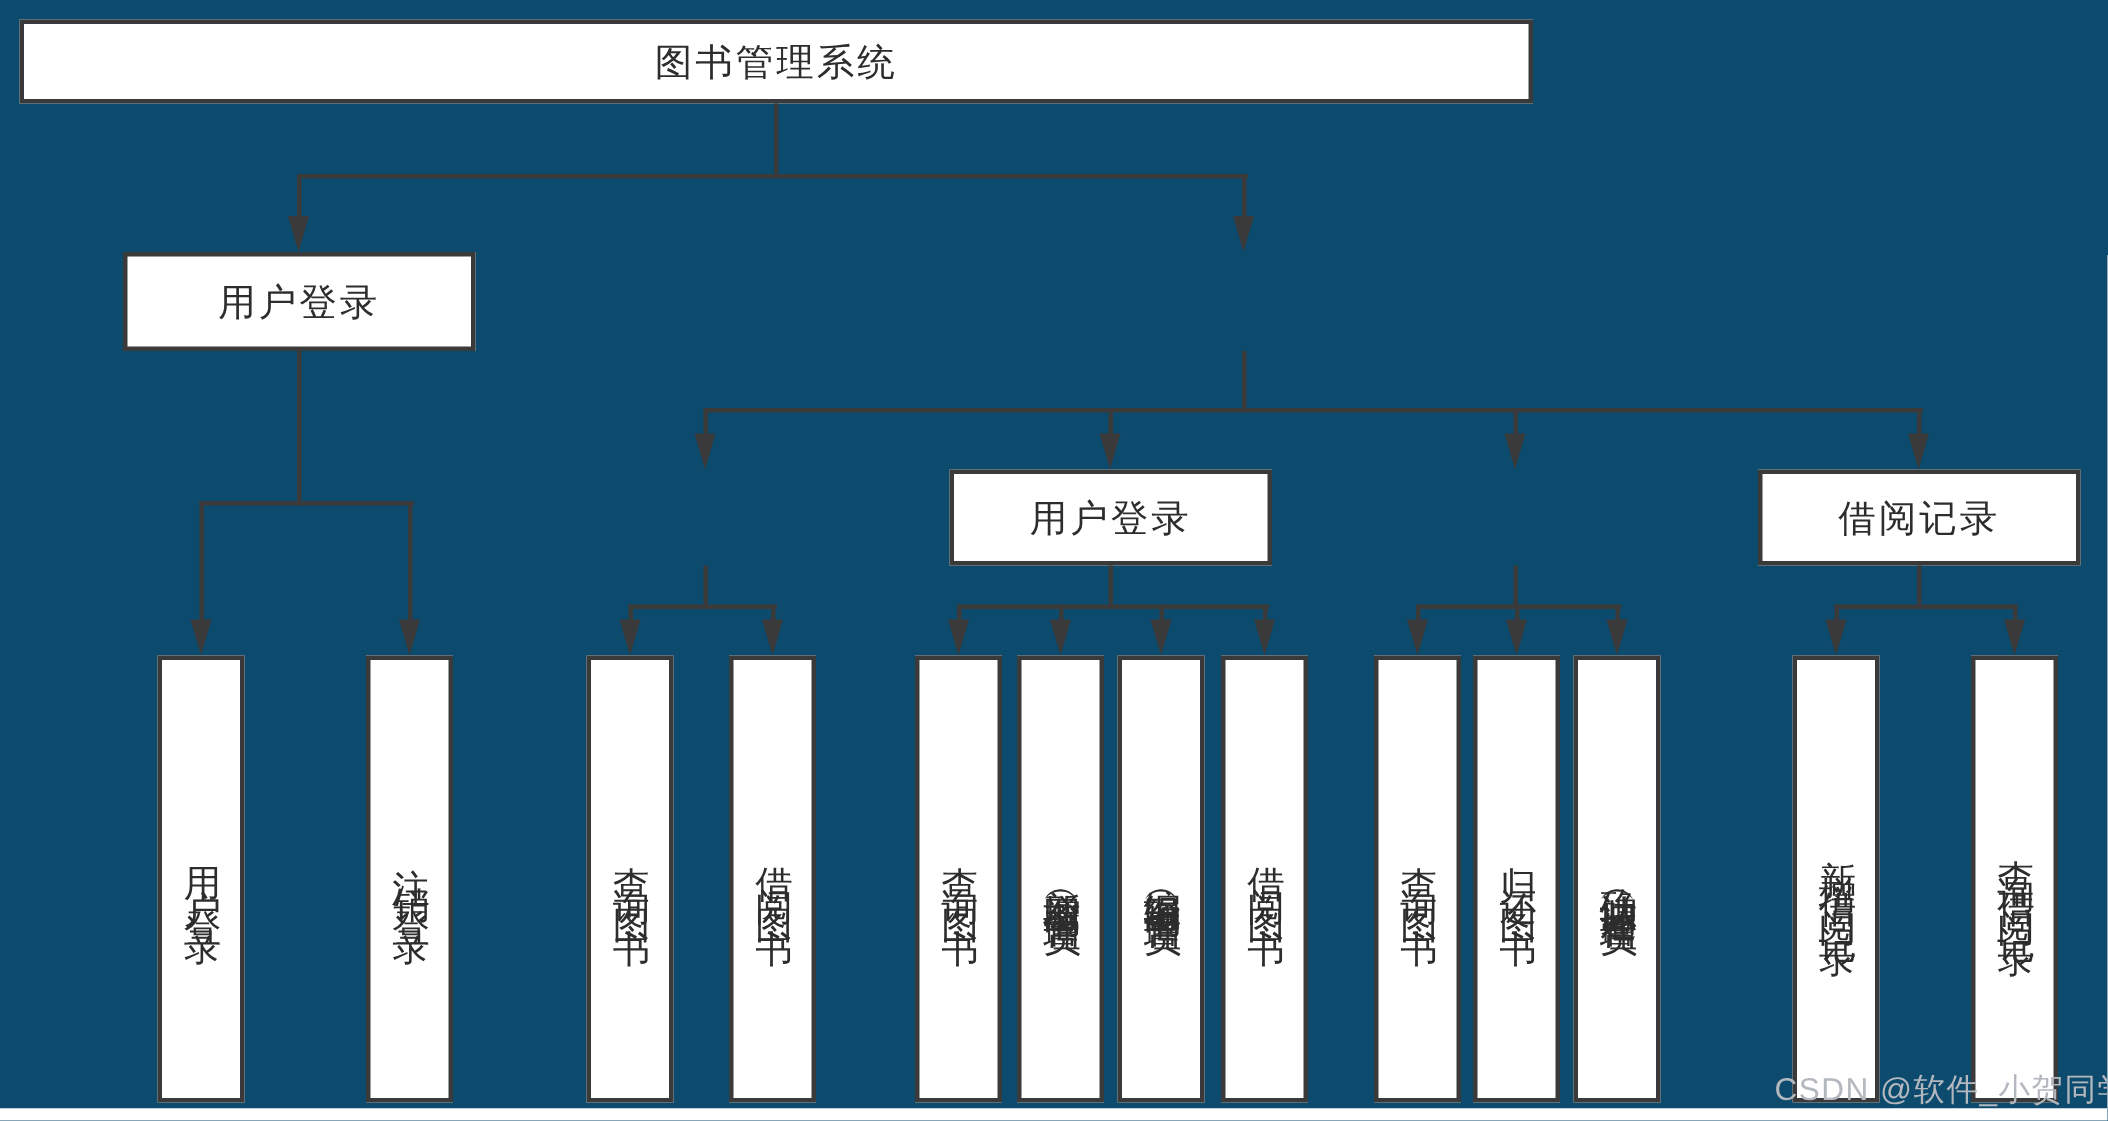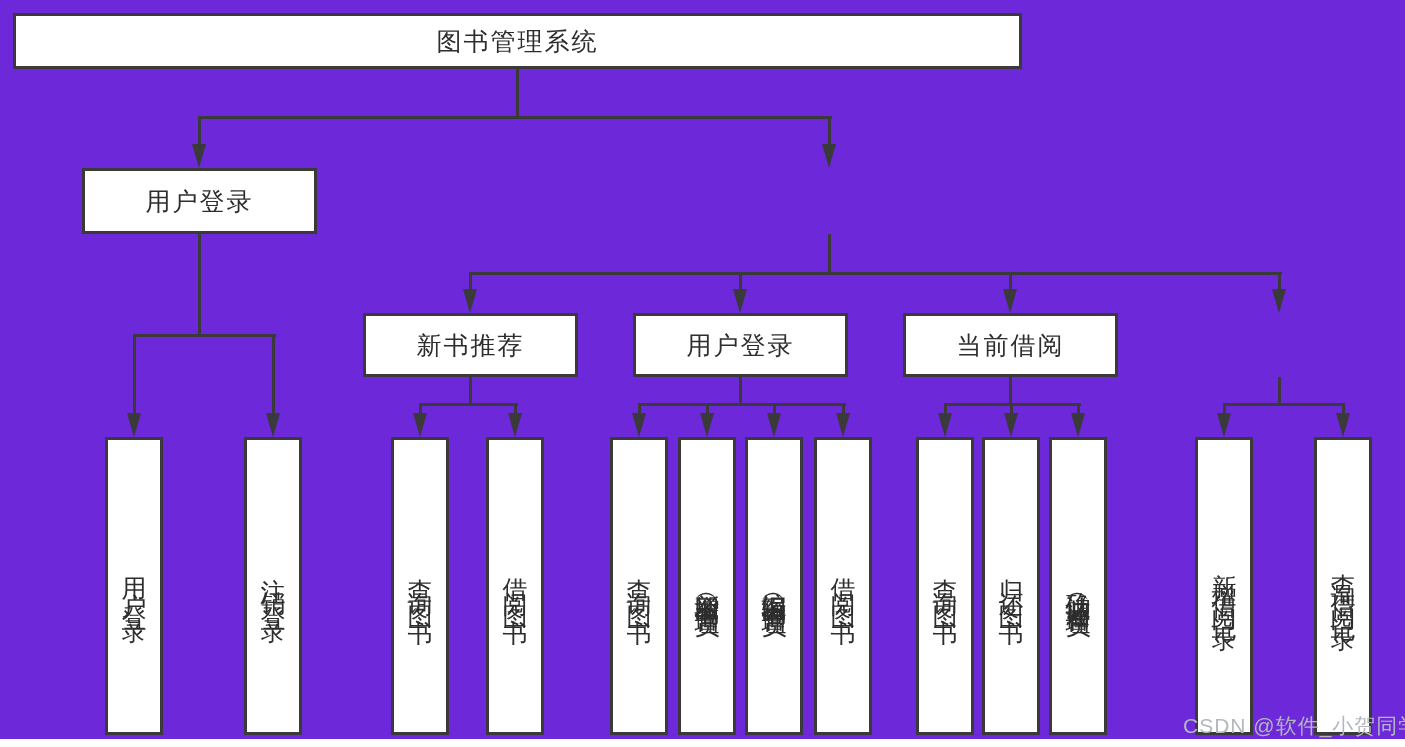--- a/index.html
+++ b/index.html
@@ -1,17 +1,17 @@
 <!DOCTYPE html>
 <html><head>
 <meta charset="utf-8">
 <style>
   html,body{margin:0;padding:0;background:#ffffff;}
   .canvas{
-    position:relative;width:1405px;height:739px;background:#6d28d9;
+    position:relative;width:1405px;height:739px;background:#0c4a6e;
     font-family:"Liberation Sans","DejaVu Sans",sans-serif;overflow:hidden;
   }
   .hbox{
     position:absolute;box-sizing:border-box;border:3px solid #3a3a3a;background:#ffffff;
     display:flex;align-items:center;justify-content:center;
     font-size:25px;color:#2d2d2d;letter-spacing:2px;white-space:nowrap;
   }
   .vbox{
     position:absolute;box-sizing:border-box;border:3px solid #3a3a3a;background:#ffffff;
     display:flex;align-items:center;justify-content:center;
@@ -66,28 +66,25 @@
   <div class="hline" style="left:469px;top:272px;width:813px;"></div>
   <div class="vline" style="left:469px;top:272px;height:20px;"></div>
   <div class="arr" style="left:463px;top:289px;"></div>
   <div class="vline" style="left:739px;top:272px;height:20px;"></div>
   <div class="arr" style="left:733px;top:289px;"></div>
   <div class="vline" style="left:1009px;top:272px;height:20px;"></div>
   <div class="arr" style="left:1003px;top:289px;"></div>
   <div class="vline" style="left:1278px;top:272px;height:20px;"></div>
   <div class="arr" style="left:1272px;top:289px;"></div>
 
-  <div class="hbox" style="left:363px;top:313px;width:215px;height:64px;">
-    <span>新书推荐</span>
-  </div>
   <div class="hbox" style="left:633px;top:313px;width:215px;height:64px;">
     <span>用户登录</span>
   </div>
-  <div class="hbox" style="left:903px;top:313px;width:215px;height:64px;">
-    <span>当前借阅</span>
+  <div class="hbox" style="left:1172px;top:313px;width:215px;height:64px;">
+    <span>借阅记录</span>
   </div>
 
   <div class="vline" style="left:469px;top:377px;height:28px;"></div>
   <div class="hline" style="left:419px;top:403px;width:99px;"></div>
   <div class="vline" style="left:419px;top:403px;height:12px;"></div>
   <div class="arr" style="left:413px;top:413px;"></div>
   <div class="vline" style="left:514px;top:403px;height:12px;"></div>
   <div class="arr" style="left:508px;top:413px;"></div>
 
   <div class="vline" style="left:739px;top:377px;height:28px;"></div>

